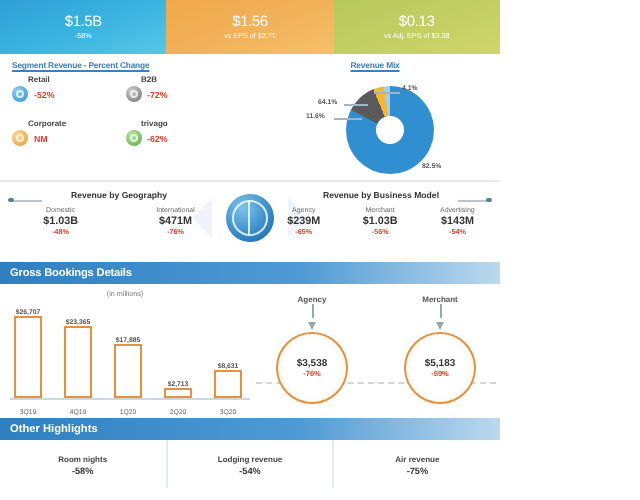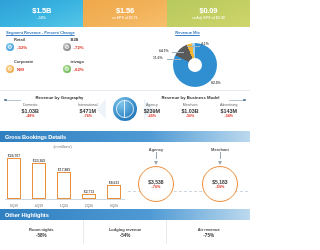--- a/index.html
+++ b/index.html
@@ -6,21 +6,21 @@
   body{
     width:250px;height:250px;overflow:hidden;
     font-family:"Liberation Sans",sans-serif;
     background:#ffffff;color:#333;
   }
   .page{width:250px;height:250px;position:relative;background:#fff;}
 
   
   .kpis{display:flex;width:250px;height:27px;}
   .kpi{flex:1;display:flex;flex-direction:column;align-items:center;justify-content:center;color:#fff;}
-  .kpi .v{font-size:7.5px;font-weight:bold;line-height:9px;letter-spacing:-.2px;}
+  .kpi .v{font-size:7.5px;font-weight:normal;line-height:9px;letter-spacing:-.2px;}
   .kpi .s{font-size:3.6px;line-height:6px;opacity:.97;}
   .k0{background:linear-gradient(160deg,#2f9fd6 0%,#39b3e0 50%,#57c7e8 100%);}
   .k1{background:linear-gradient(160deg,#4fc3a1 0%,#6cc98f 55%,#8ed17e 100%);}
   .k2{background:linear-gradient(160deg,#f0a84a 0%,#f2b25a 55%,#f6c06a 100%);}
   .k3{background:linear-gradient(160deg,#b7c95e 0%,#c3cf63 55%,#cfd66c 100%);}
 
   
   .band{position:relative;width:250px;background:#fff;}
   .panel-row{display:flex;width:250px;}
   .seg-pane{width:125px;position:relative;padding:3px 0 0 0;}
@@ -131,21 +131,21 @@
   <div class="kpis">
     <div class="kpi k0">
       <div class="v">$1.5B</div>
       <div class="s">-58%</div>
     </div>
     <div class="kpi k2">
       <div class="v">$1.56</div>
       <div class="s">vs EPS of $2.71</div>
     </div>
     <div class="kpi k3">
-      <div class="v">$0.09</div>
+      <div class="v">$0.13</div>
       <div class="s">vs Adj. EPS of $3.38</div>
     </div>
   </div>
 
   <div class="band">
     <div class="panel-row">
 
       <div class="seg-pane">
         <div class="sect-title">Segment Revenue - Percent Change</div>
         <div class="seg-grid">

